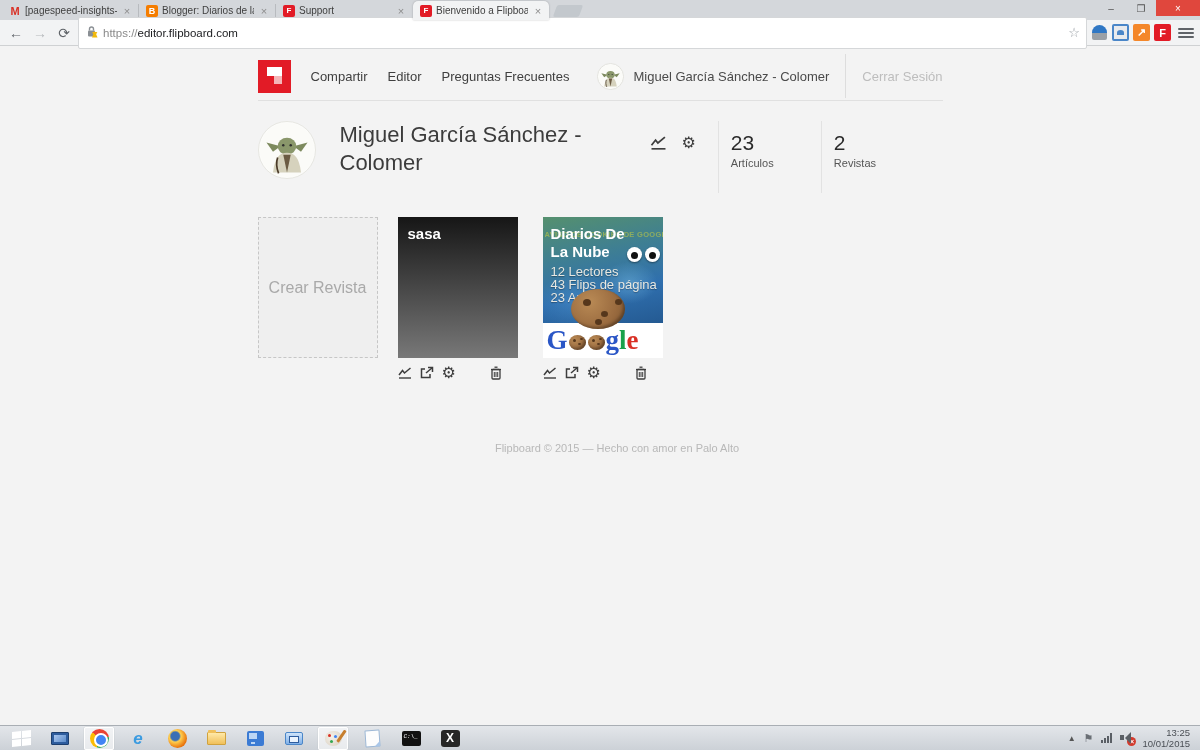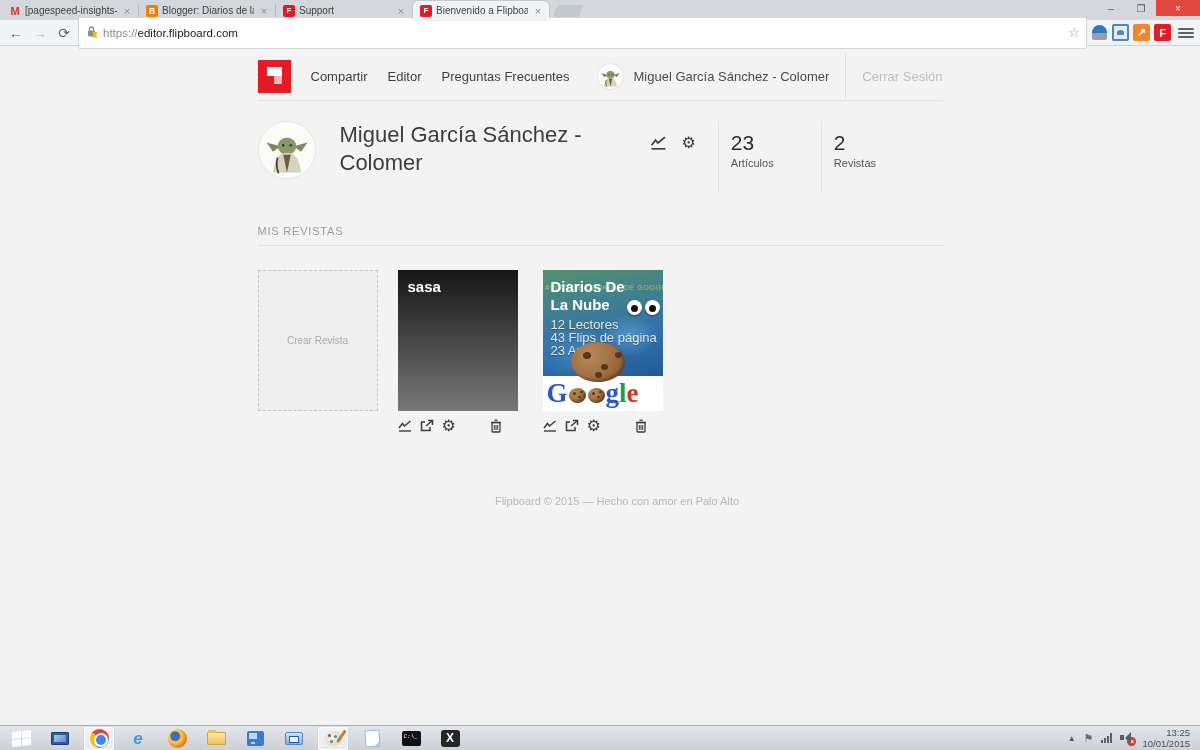--- a/index.html
+++ b/index.html
@@ -71,21 +71,21 @@
   .stat-value { font-size:21px; color:#2b2b2b; }
   .stat-label { font-size:11px; color:#555; margin-top:2px; }
 
   .section-row { margin-top:32px; }
   .section-label { font-size:11px; letter-spacing:.8px; color:#9b9b9b; }
   .section-divider { border:none; border-top:1px solid #e0e0e0; margin-top:8px; }
 
   .cards-row { display:flex; margin-top:24px; gap:20px; }
   .card { width:120px; height:141px; cursor:pointer; position:relative; }
   .card-create { border:1px dashed #c6c6c6; background:#efefef; display:flex; align-items:center; justify-content:center; }
-  .card-create span { font-size:10px; color:#a9a9a9; }
+  .card-create span { font-size:16px; color:#a9a9a9; }
   .mag { width:104px; }
   .mag:last-child { margin-left:21px; }
   .card-sasa { background:linear-gradient(#161616, #787878); padding:8px 10px; }
   .mag-title { font-size:15px; font-weight:bold; color:#fff; line-height:18px; display:block; }
 
   .card-diarios { overflow:hidden; background:#fff; }
   .cm-img { height:106px; position:relative; padding:8px 0 0 8px;
     background:
       radial-gradient(40px 30px at 72% 62%, rgba(130,200,235,.4), transparent 70%),
       radial-gradient(55px 42px at 28% 80%, rgba(90,160,220,.35), transparent 70%),
@@ -296,24 +296,20 @@
       <div class="stat-value">23</div>
       <div class="stat-label">Artículos</div>
     </div>
     <div class="vdiv-tall"></div>
     <div class="stat">
       <div class="stat-value">2</div>
       <div class="stat-label">Revistas</div>
     </div>
   </div>
 
-  <div class="container section-row">
-    <div class="section-label">MIS REVISTAS</div>
-    <hr class="section-divider">
-  </div>
 
   <div class="container cards-row">
 
     <div class="card card-create">
       <span>Crear Revista</span>
     </div>
 
     <div class="mag">
       <div class="card card-sasa">
         <span class="mag-title">sasa</span>

